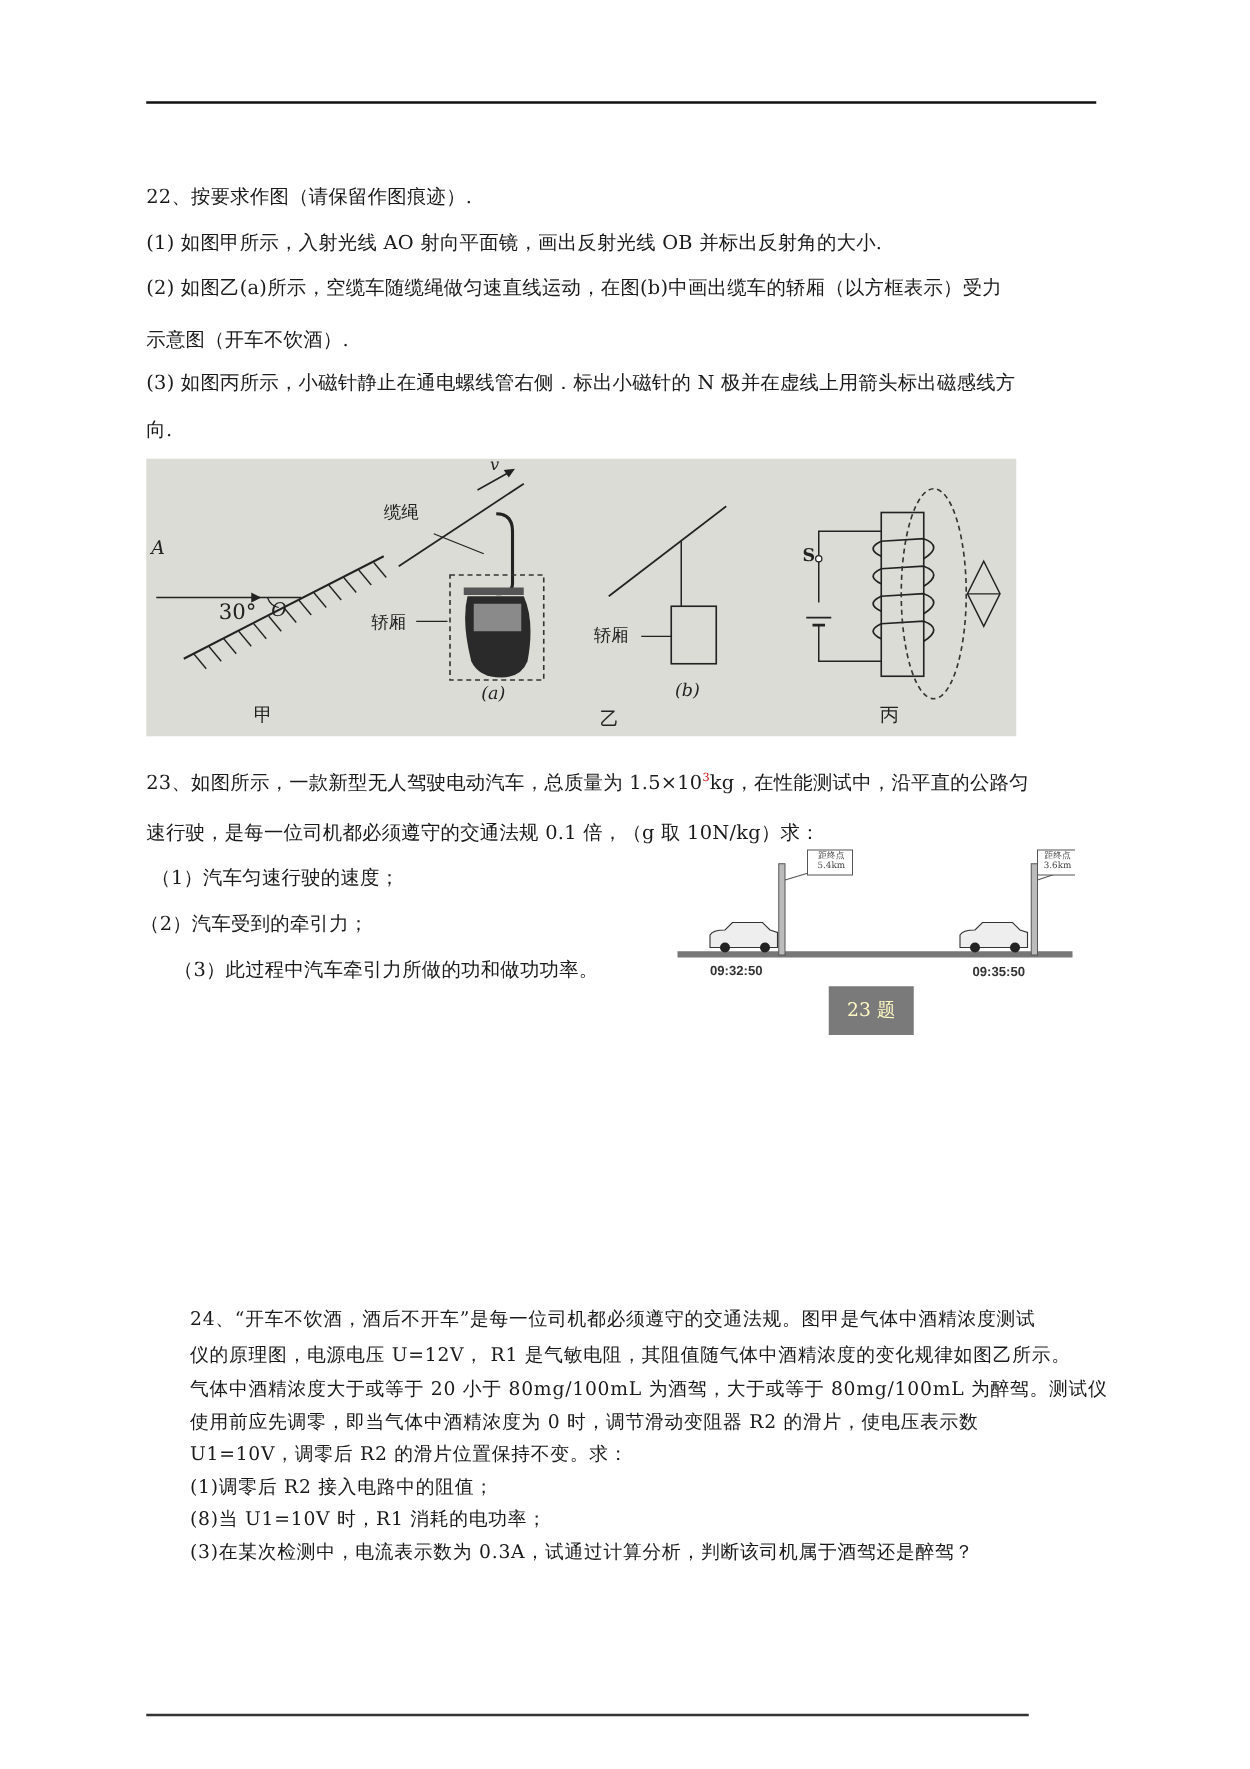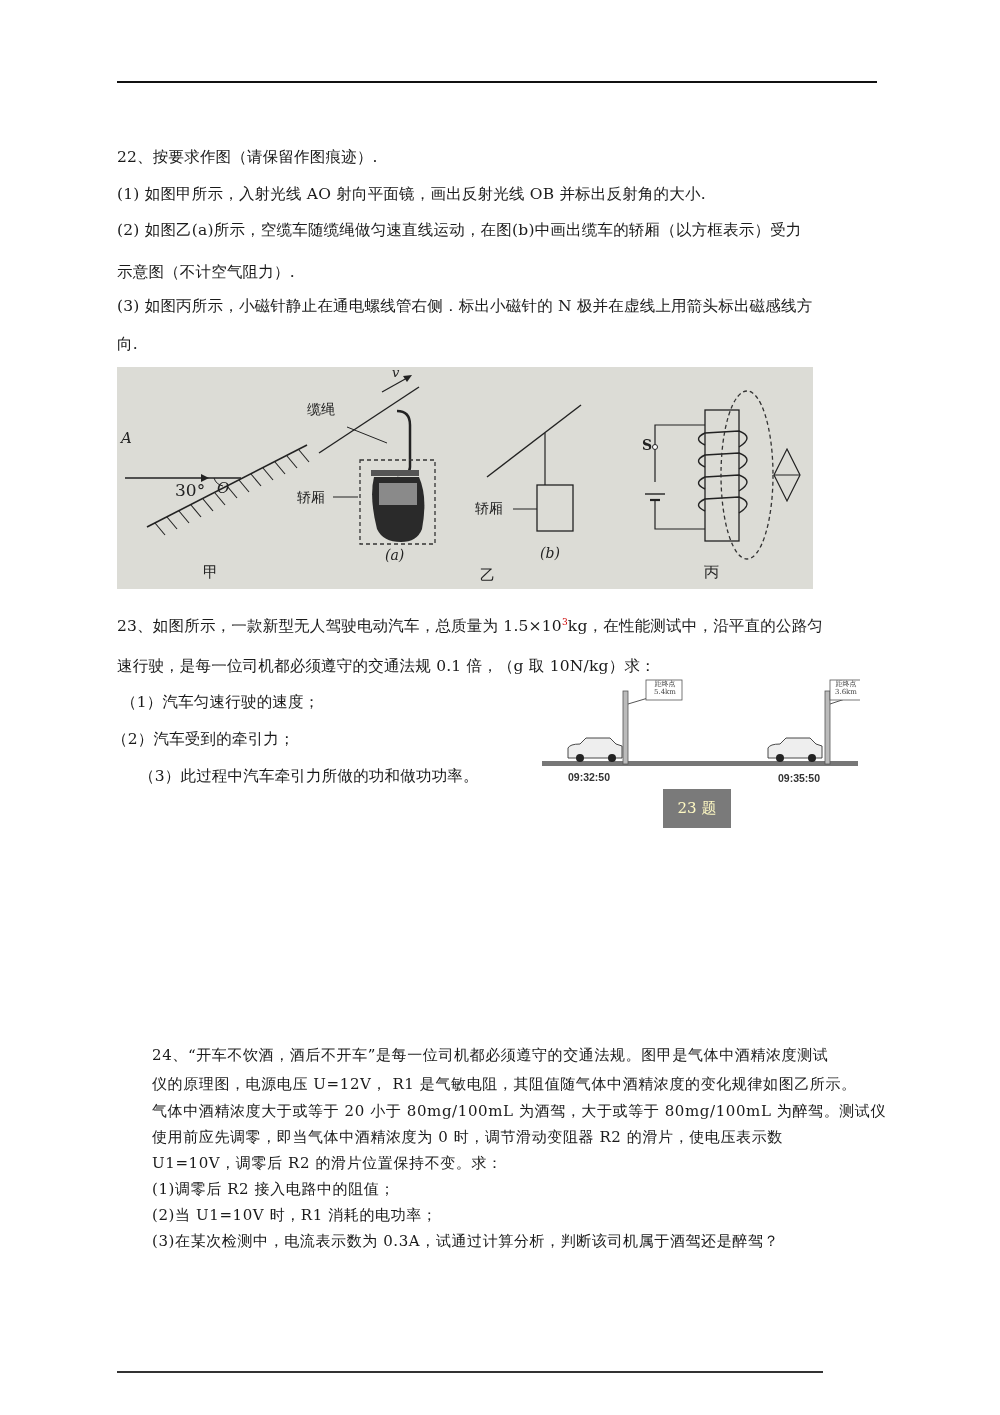--- a/index.html
+++ b/index.html
@@ -17,21 +17,21 @@
             color: #fef9c3; font-size: 15px; display: flex; align-items: center; justify-content: center; }
 </style>
 </head>
 <body>
 
 <div class="rule" style="left:117px; top:81px; width:760px;"></div>
 
 <div class="line" style="top:147px;">22、按要求作图（请保留作图痕迹）.</div>
 <div class="line" style="top:184px;">(1) 如图甲所示，入射光线 AO 射向平面镜，画出反射光线 OB 并标出反射角的大小.</div>
 <div class="line" style="top:220px;">(2) 如图乙(a)所示，空缆车随缆绳做匀速直线运动，在图(b)中画出缆车的轿厢（以方框表示）受力</div>
-<div class="line" style="top:262px;">示意图（不计空气阻力）.</div>
+<div class="line" style="top:262px;">示意图（开车不饮酒）.</div>
 <div class="line" style="top:296px;">(3) 如图丙所示，小磁针静止在通电螺线管右侧．标出小磁针的 N 极并在虚线上用箭头标出磁感线方</div>
 <div class="line" style="top:334px;">向.</div>
 
 <div class="figure">
   <svg width="696" height="222" viewBox="0 0 696 222">
 
     <line x1="30" y1="160" x2="190" y2="78" stroke="#222" stroke-width="1.6"></line>
     <g stroke="#222" stroke-width="1.1">
       <line x1="38" y1="156" x2="48" y2="168"></line>
         <line x1="50" y1="150" x2="60" y2="162"></line>
@@ -128,16 +128,16 @@
 <div class="time" style="left:568px; top:771px;">09:32:50</div>
 <div class="time" style="left:778px; top:772px;">09:35:50</div>
 <div class="qbadge">23 题</div>
 
 <div class="line24" style="top:1046px;">24、“开车不饮酒，酒后不开车”是每一位司机都必须遵守的交通法规。图甲是气体中酒精浓度测试</div>
 <div class="line24" style="top:1075px;">仪的原理图，电源电压 U=12V， R1 是气敏电阻，其阻值随气体中酒精浓度的变化规律如图乙所示。</div>
 <div class="line24" style="top:1102px;">气体中酒精浓度大于或等于 20 小于 80mg/100mL 为酒驾，大于或等于 80mg/100mL 为醉驾。测试仪</div>
 <div class="line24" style="top:1128px;">使用前应先调零，即当气体中酒精浓度为 0 时，调节滑动变阻器 R2 的滑片，使电压表示数</div>
 <div class="line24" style="top:1154px;">U1=10V，调零后 R2 的滑片位置保持不变。求：</div>
 <div class="line24" style="top:1180px;">(1)调零后 R2 接入电路中的阻值；</div>
-<div class="line24" style="top:1206px;">(2)当 U1=10V 时，R1 消耗的电功率；</div>
+<div class="line24" style="top:1206px;">(8)当 U1=10V 时，R1 消耗的电功率；</div>
 <div class="line24" style="top:1232px;">(3)在某次检测中，电流表示数为 0.3A，试通过计算分析，判断该司机属于酒驾还是醉驾？</div>
 
 <div class="rule" style="left:117px; top:1371px; width:706px; background:#333;"></div>
 
 </body></html>

